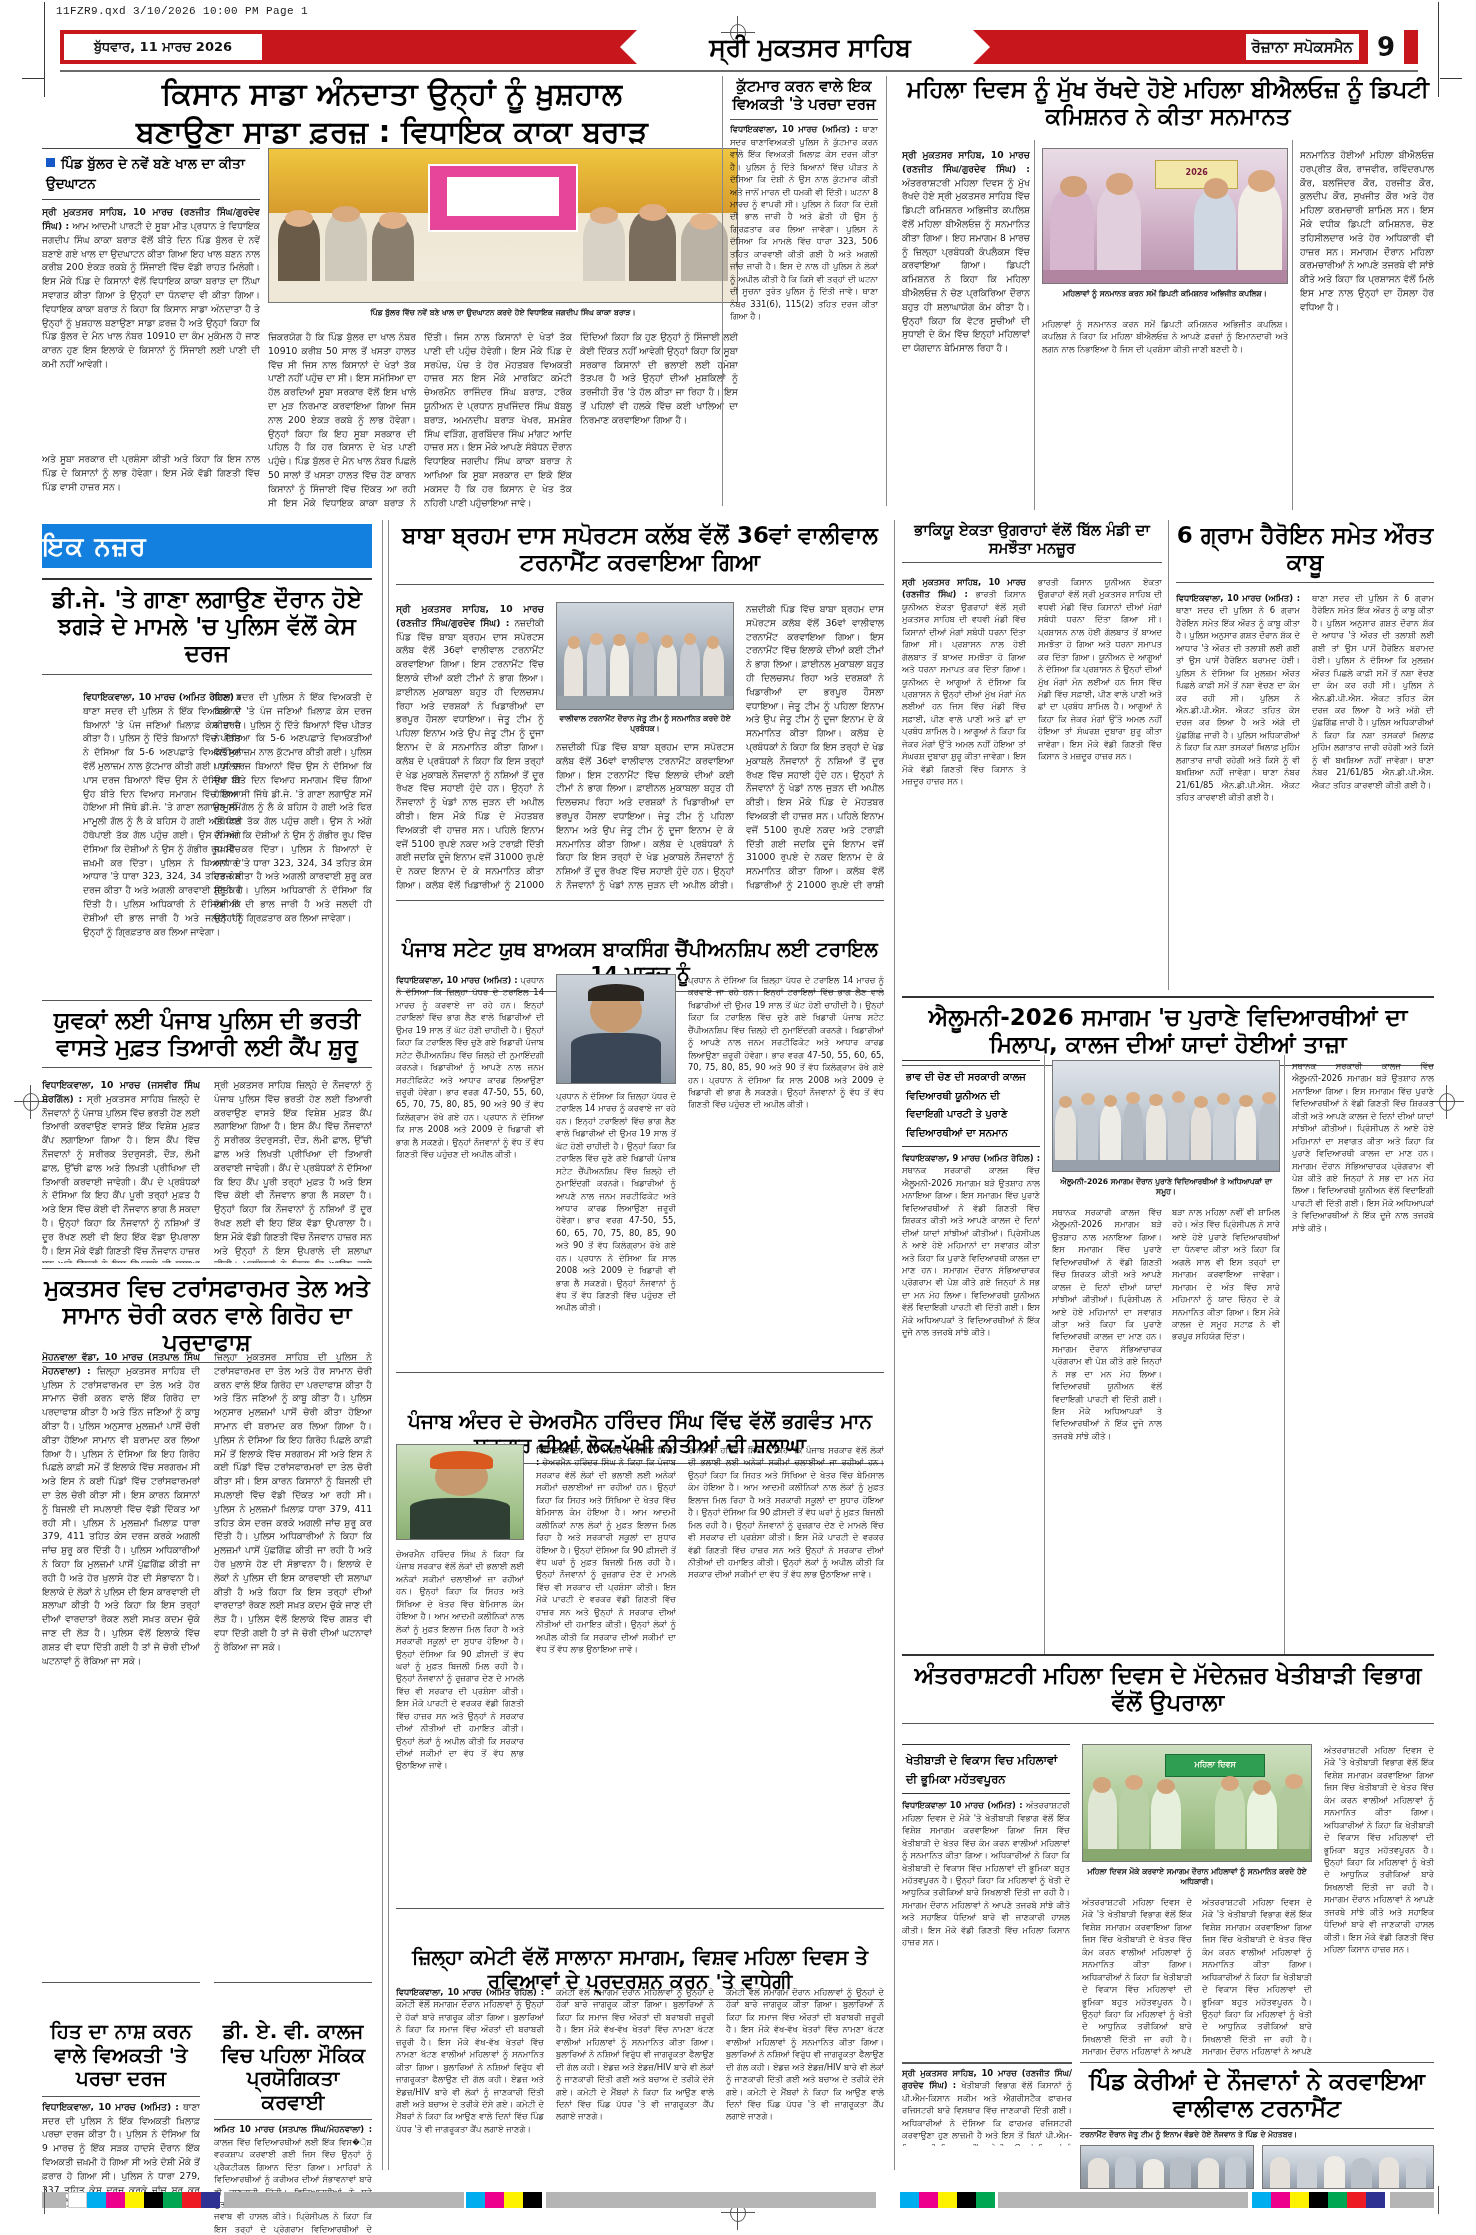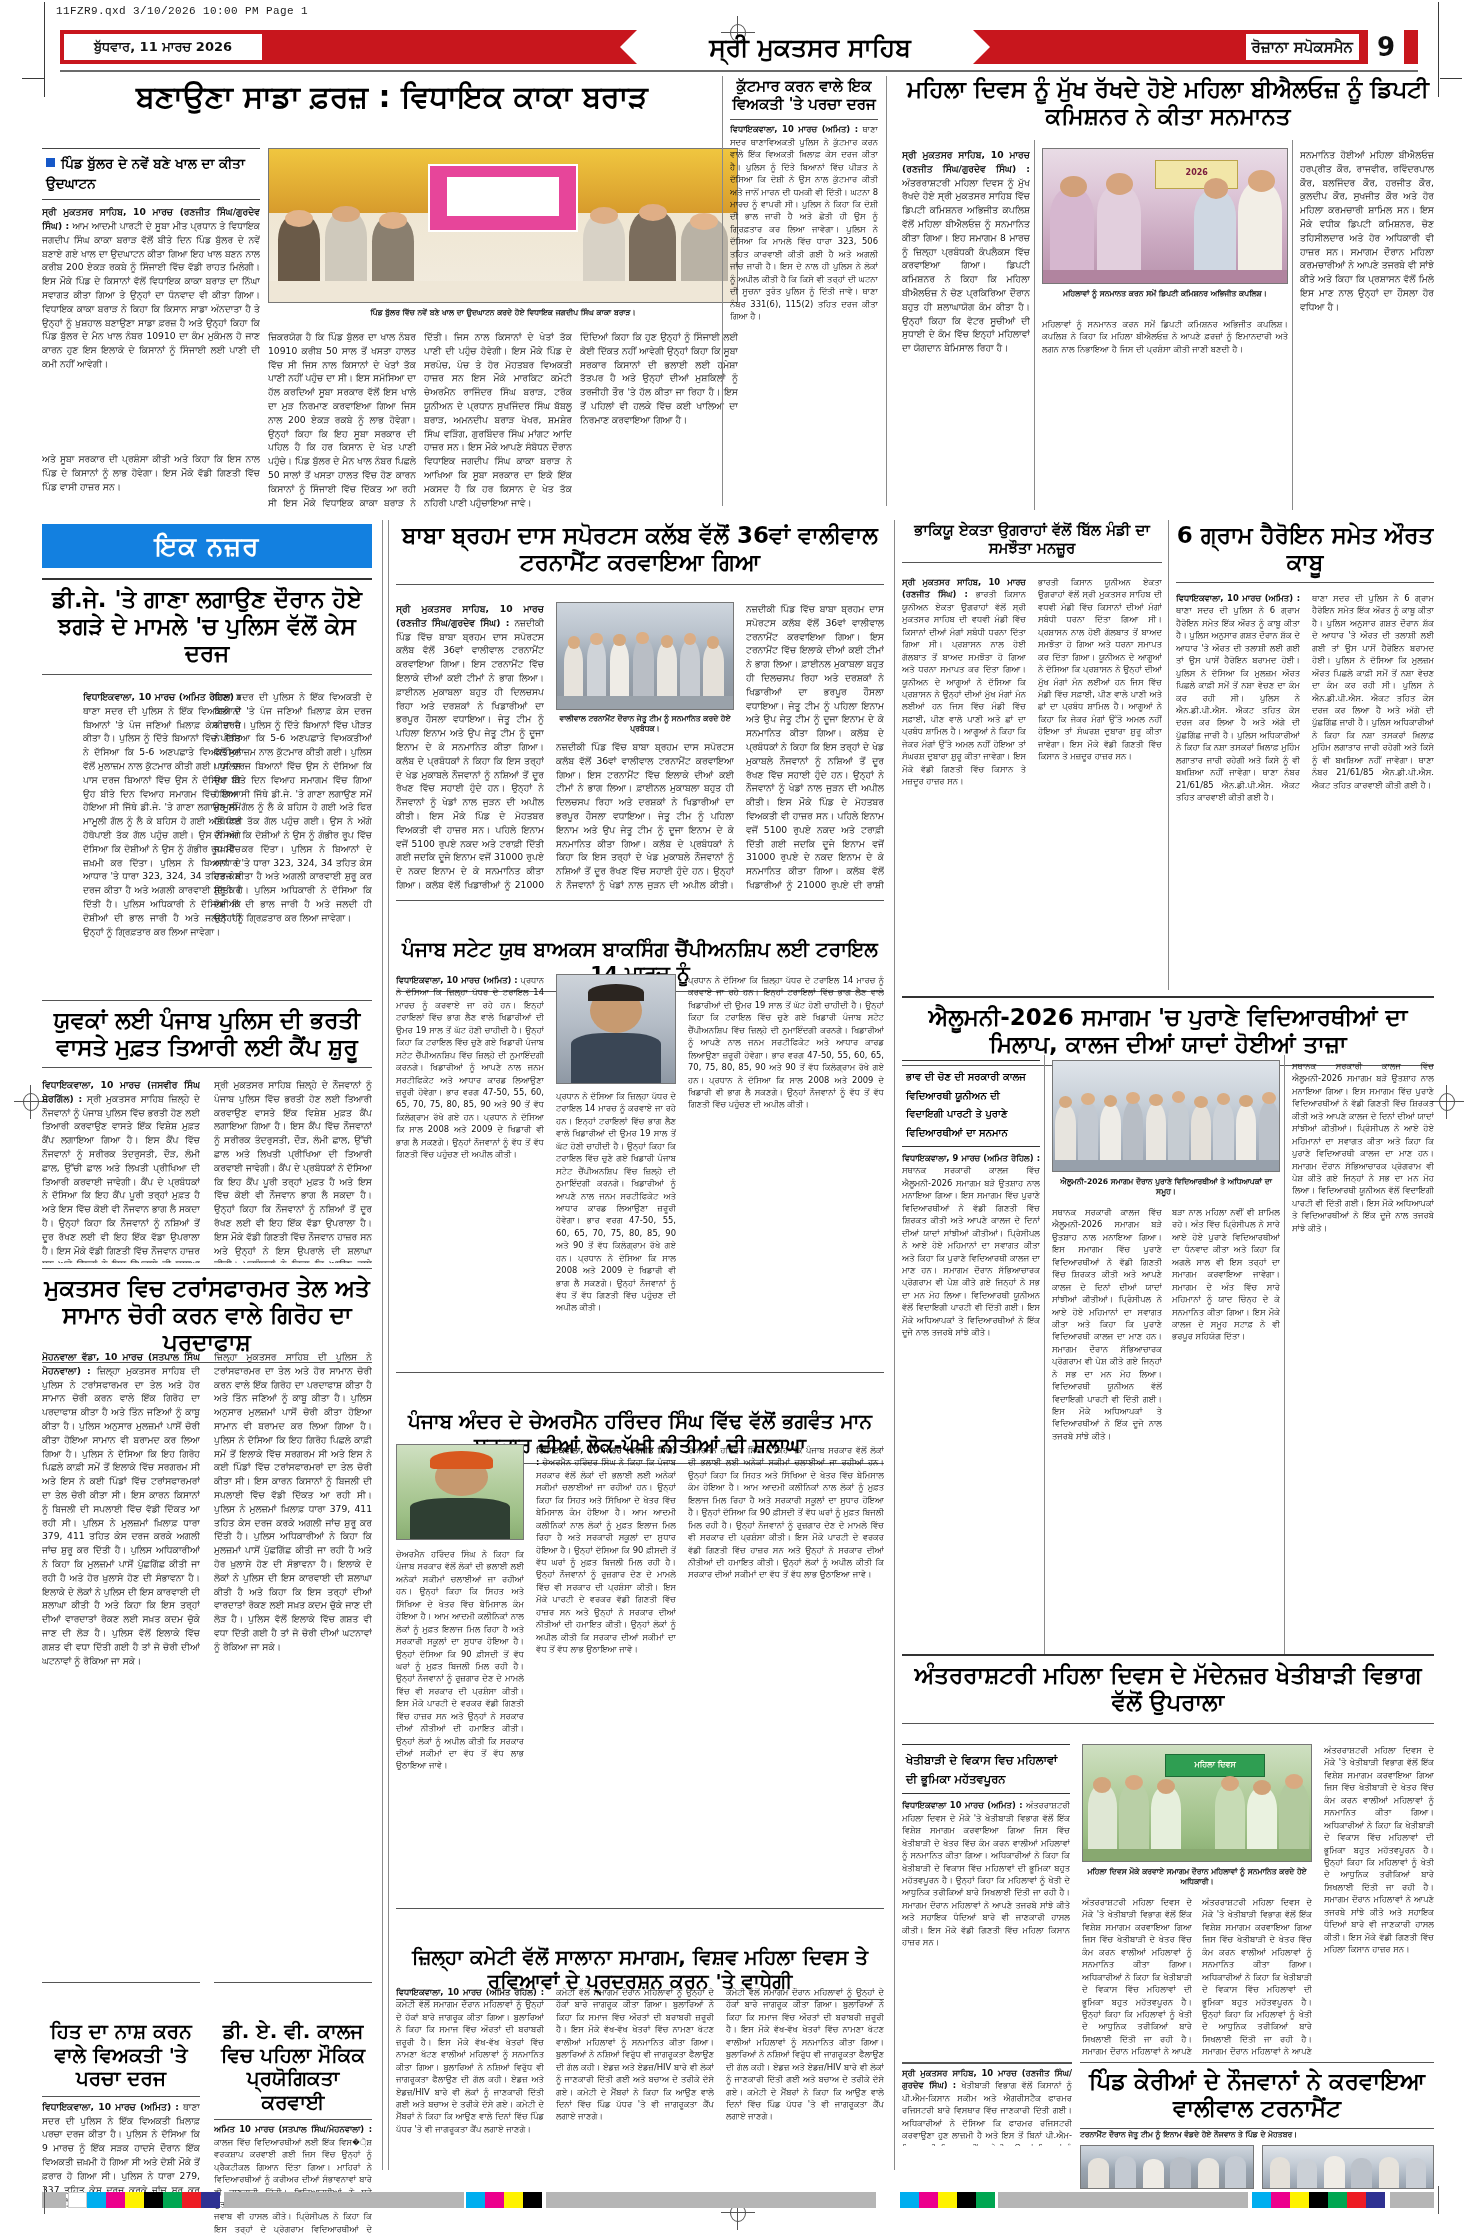--- a/index.html
+++ b/index.html
@@ -137,21 +137,21 @@
     position:absolute; background:#ffe14d; border:1px solid #caa500;
   }
   .banner-green{
     position:absolute; background:#2f9e52; border:1px solid #1d6b36;
   }
 
   
   .blue-band{
     background:#1380e0; color:#fff;
     font-family:"DejaVu Sans", sans-serif; font-weight:bold;
-    font-size:26px; text-align:center;
+    font-size:26px; 
     letter-spacing:1px;
   }
 
   
   .colorbar{ position:absolute; top:2192px; height:16px; display:flex; }
   .colorbar span{ width:19px; height:16px; display:block; }
   .greybar{ position:absolute; top:2192px; height:16px; background:#b5b5b5; }
   .footmark{ position:absolute; top:2186px; width:1px; height:28px; background:#555; }
 
   .col{ position:absolute; }
@@ -181,20 +181,21 @@
   <div class="mh-left"></div>
   <div class="mh-date">ਬੁੱਧਵਾਰ, 11 ਮਾਰਚ 2026</div>
   <div class="mh-title hl">ਸ੍ਰੀ ਮੁਕਤਸਰ ਸਾਹਿਬ</div>
   <div class="mh-right"></div>
   <div class="mh-brand">ਰੋਜ਼ਾਨਾ ਸਪੋਕਸਮੈਨ</div>
   <div class="mh-page">9</div>
 </div>
 <div class="mh-rule"></div>
 
 <div class="col" style="left:42px; top:76px; width:700px;">
+  <div class="hl hl-xl">ਕਿਸਾਨ ਸਾਡਾ ਅੰਨਦਾਤਾ ਉਨ੍ਹਾਂ ਨੂੰ ਖ਼ੁਸ਼ਹਾਲ</div>
   <div class="hl hl-xl" style="margin-top:3px;">ਬਣਾਉਣਾ ਸਾਡਾ ਫ਼ਰਜ਼ : ਵਿਧਾਇਕ ਕਾਕਾ ਬਰਾੜ</div>
 </div>
 
 <div class="col" style="left:42px; top:148px; width:218px; height:360px;">
   <div class="kicker">
     <span class="bullet"></span><span class="ktext">ਪਿੰਡ ਬੁੱਲਰ ਦੇ ਨਵੇਂ ਬਣੇ ਖਾਲ ਦਾ ਕੀਤਾ ਉਦਘਾਟਨ</span>
   </div>
   <div class="body" style="height:295px;">
     <span class="byline">ਸ੍ਰੀ ਮੁਕਤਸਰ ਸਾਹਿਬ, 10 ਮਾਰਚ (ਰਣਜੀਤ ਸਿੰਘ/ਗੁਰਦੇਵ ਸਿੰਘ) :</span>
     <span>ਆਮ ਆਦਮੀ ਪਾਰਟੀ ਦੇ ਸੂਬਾ ਮੀਤ ਪ੍ਰਧਾਨ ਤੇ ਵਿਧਾਇਕ ਜਗਦੀਪ ਸਿੰਘ ਕਾਕਾ ਬਰਾੜ ਵੱਲੋਂ ਬੀਤੇ ਦਿਨ ਪਿੰਡ ਬੁੱਲਰ ਦੇ ਨਵੇਂ ਬਣਾਏ ਗਏ ਖਾਲ ਦਾ ਉਦਘਾਟਨ ਕੀਤਾ ਗਿਆ ਇਹ ਖਾਲ ਬਣਨ ਨਾਲ ਕਰੀਬ 200 ਏਕੜ ਰਕਬੇ ਨੂੰ ਸਿੰਜਾਈ ਵਿੱਚ ਵੱਡੀ ਰਾਹਤ ਮਿਲੇਗੀ। ਇਸ ਮੌਕੇ ਪਿੰਡ ਦੇ ਕਿਸਾਨਾਂ ਵੱਲੋਂ ਵਿਧਾਇਕ ਕਾਕਾ ਬਰਾੜ ਦਾ ਨਿੱਘਾ ਸਵਾਗਤ ਕੀਤਾ ਗਿਆ ਤੇ ਉਨ੍ਹਾਂ ਦਾ ਧੰਨਵਾਦ ਵੀ ਕੀਤਾ ਗਿਆ। ਵਿਧਾਇਕ ਕਾਕਾ ਬਰਾੜ ਨੇ ਕਿਹਾ ਕਿ ਕਿਸਾਨ ਸਾਡਾ ਅੰਨਦਾਤਾ ਹੈ ਤੇ ਉਨ੍ਹਾਂ ਨੂੰ ਖ਼ੁਸ਼ਹਾਲ ਬਣਾਉਣਾ ਸਾਡਾ ਫ਼ਰਜ਼ ਹੈ ਅਤੇ ਉਨ੍ਹਾਂ ਕਿਹਾ ਕਿ ਪਿੰਡ ਬੁੱਲਰ ਦੇ ਮੈਨ ਖਾਲ ਨੰਬਰ 10910 ਦਾ ਕੰਮ ਮੁਕੰਮਲ ਹੋ ਜਾਣ ਕਾਰਨ ਹੁਣ ਇਸ ਇਲਾਕੇ ਦੇ ਕਿਸਾਨਾਂ ਨੂੰ ਸਿੰਜਾਈ ਲਈ ਪਾਣੀ ਦੀ ਕਮੀ ਨਹੀਂ ਆਵੇਗੀ।</span>

